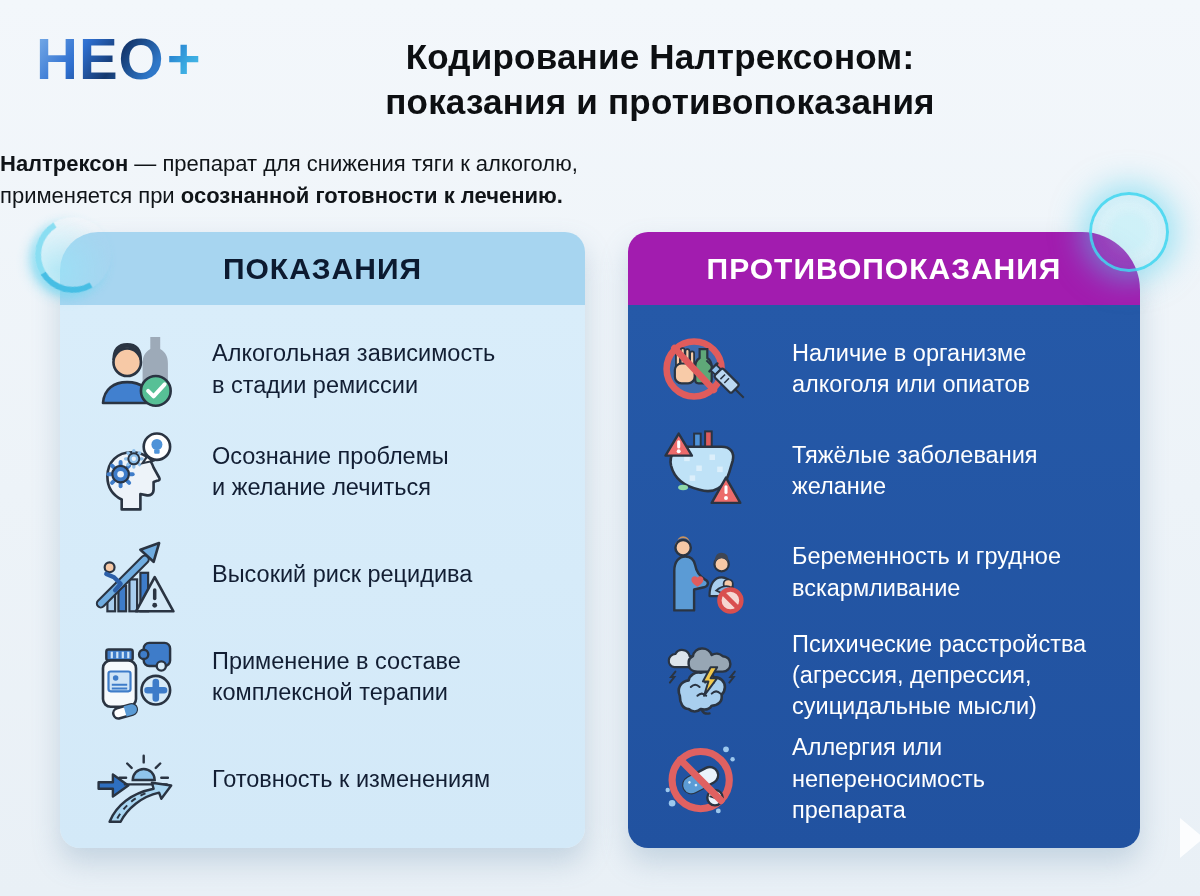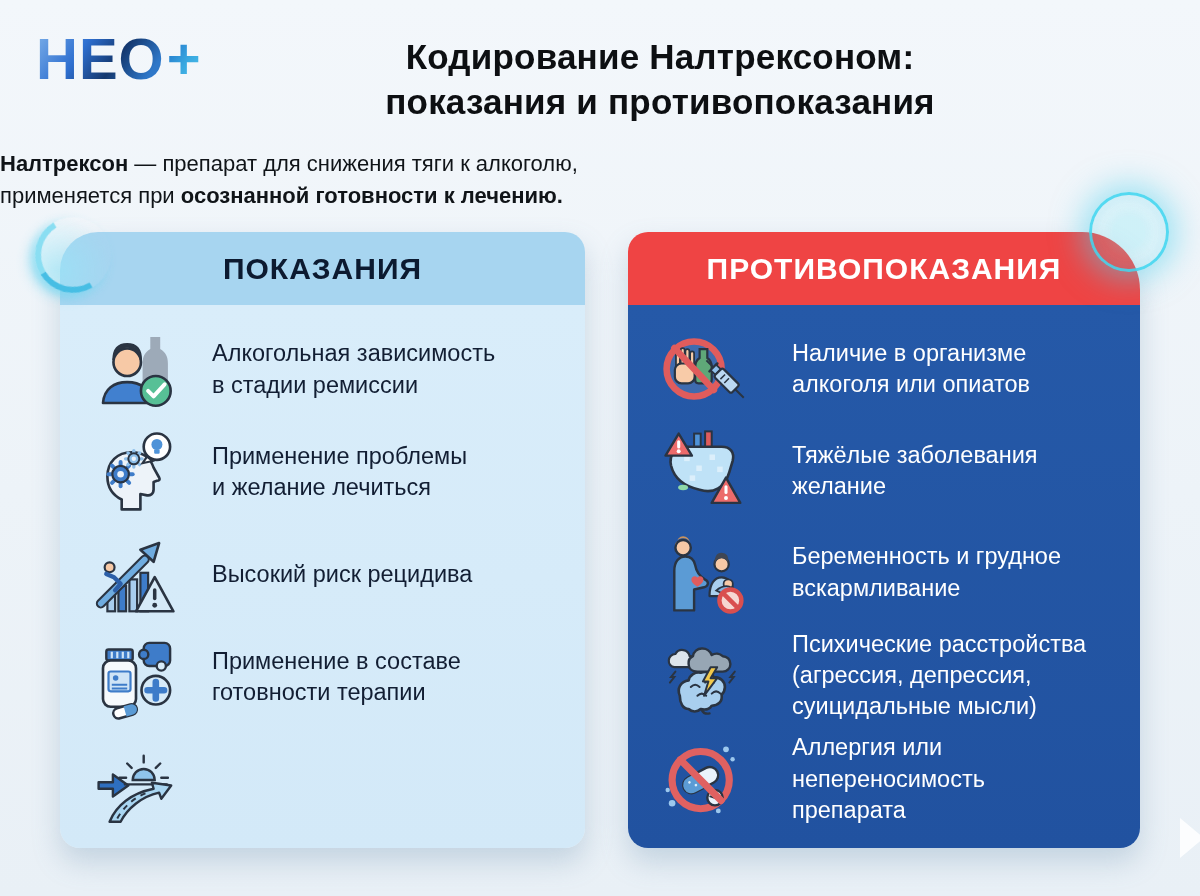--- a/index.html
+++ b/index.html
@@ -33,21 +33,21 @@
 
   
   .card { position:absolute; top:232px; height:616px; overflow:hidden;
           box-shadow:0 14px 28px rgba(96,136,170,.28); }
   .card-ind    { left:60px;  width:525px; border-radius:38px 20px 20px 20px; }
   .card-contra { left:628px; width:512px; border-radius:20px 58px 20px 20px; }
 
   .hdr { height:73px; display:flex; align-items:center; justify-content:center;
          font-size:30px; font-weight:800; letter-spacing:1px;text-align:center; }
   .card-ind .hdr    { background:#A7D5F0; color:#0C1A30; }
-  .card-contra .hdr { background:#ef4444; color:#FFFFFF; }
+  .card-contra .hdr { background:#a21caf; color:#FFFFFF; }
 
   .bdy { height:543px; display:flex; flex-direction:column; justify-content:space-evenly;
          padding:8px 22px 12px 30px; }
   .card-ind .bdy    { background:linear-gradient(180deg,#D9EDFA 0%,#D3E9F8 100%); }
   .card-contra .bdy { background:linear-gradient(180deg,#2559A8 0%,#2152A0 100%); }
 
   .row { display:flex; align-items:center; gap:30px; }
   .icon-box { flex:0 0 92px; width:92px; height:92px; display:flex;
               align-items:center; justify-content:center; }
   .icon-box svg { width:88px; height:88px; display:block; }
@@ -139,21 +139,21 @@
                 <line x1="32.7" y1="33.3" x2="43.3" y2="22.7"></line>
             </g>
             <circle cx="38" cy="28" r="5" fill="#8FC0EA" stroke="#2A3442" stroke-width="1.8"></circle>
             <circle cx="38" cy="28" r="2" fill="#EDF3F9"></circle>
             <circle cx="59" cy="17" r="12" fill="#FFFFFF" stroke="#2A3442" stroke-width="2.4"></circle>
             <path d="M50 26l-4 6 9-2z" fill="#FFFFFF" stroke="#2A3442" stroke-width="2"></path>
             <circle cx="59" cy="15" r="5" fill="#4F93D8"></circle>
             <rect x="56.5" y="19.5" width="5" height="4" rx="1" fill="#4F93D8"></rect>
           </svg>
         </div>
-        <div class="txt">Применение проблемы
+        <div class="txt">Осознание проблемы
 и желание лечиться</div>
       </div>
 
       <div class="row">
         <div class="icon-box">
           <svg viewBox="0 0 80 80">
             <rect x="14" y="56" width="7" height="17" fill="#A8CDEE" stroke="#2A3442" stroke-width="2"></rect>
             <rect x="24" y="50" width="7" height="23" fill="#3E7CC9" stroke="#2A3442" stroke-width="2"></rect>
             <rect x="34" y="44" width="7" height="29" fill="#A8CDEE" stroke="#2A3442" stroke-width="2"></rect>
             <rect x="44" y="38" width="7" height="35" fill="#3E7CC9" stroke="#2A3442" stroke-width="2"></rect>
@@ -184,34 +184,35 @@
             <circle cx="63" cy="30" r="4.2" fill="#D8ECF9" stroke="#2A3442" stroke-width="2.2"></circle>
             <circle cx="58" cy="52" r="13" fill="#D6EAF8" stroke="#2A3442" stroke-width="2.4"></circle>
             <path d="M58 44.5v15M50.5 52h15" stroke="#3E7CC9" stroke-width="6" stroke-linecap="round"></path>
             <g transform="rotate(-16 30 71)">
               <rect x="19" y="66.5" width="22" height="9.5" rx="4.75" fill="#FFFFFF" stroke="#2A3442" stroke-width="2.2"></rect>
               <path d="M30 66.5h6.3a4.75 4.75 0 0 1 0 9.5H30z" fill="#5B9BD5"></path>
             </g>
           </svg>
         </div>
         <div class="txt">Применение в составе
-готовности терапии</div>
+комплексной терапии</div>
       </div>
 
       <div class="row">
         <div class="icon-box">
           <svg viewBox="0 0 80 80">
             <path d="M6 42h13v-7l14 10-14 10v-7H6z" fill="#2E6FC0" stroke="#2A3442" stroke-width="2.2" stroke-linejoin="round"></path>
             <path d="M37 40a10 10 0 0 1 20 0z" fill="#8FC4EC" stroke="#2A3442" stroke-width="2.2"></path>
             <path d="M47 24v-6M36 29l-4-4M58 29l4-4M31 38h-6M63 38h6" stroke="#2A3442" stroke-width="2.2" stroke-linecap="round"></path>
             <path d="M30 44h38" stroke="#2A3442" stroke-width="2.2" stroke-linecap="round"></path>
             <path d="M16 78c6-15 20-26 40-30l-1.5-5.5L72 45l-9 12-2-5.5C45 55 32 66 26 78z" fill="#A9D6F2" stroke="#2A3442" stroke-width="2.2" stroke-linejoin="round"></path>
             <path d="M23 75c6-11 16-20 29-24" stroke="#2A3442" stroke-width="1.8" stroke-dasharray="5 5" fill="none"></path>
           </svg>
         </div>
+        <div class="txt">Готовность к изменениям</div>
       </div>
 
     </div>
   </div>
 
   <div class="card card-contra">
     <div class="hdr">ПРОТИВОПОКАЗАНИЯ</div>
     <div class="bdy">
 
       <div class="row">

